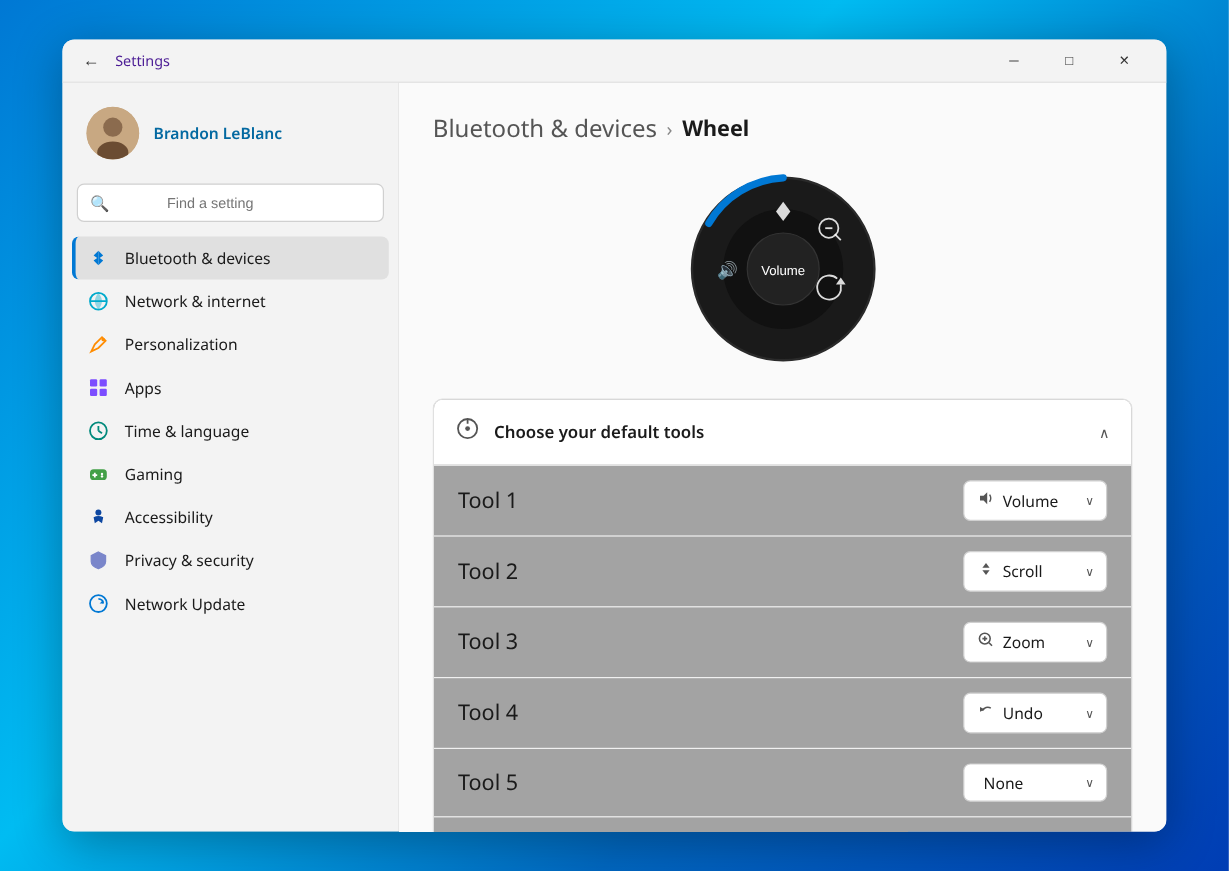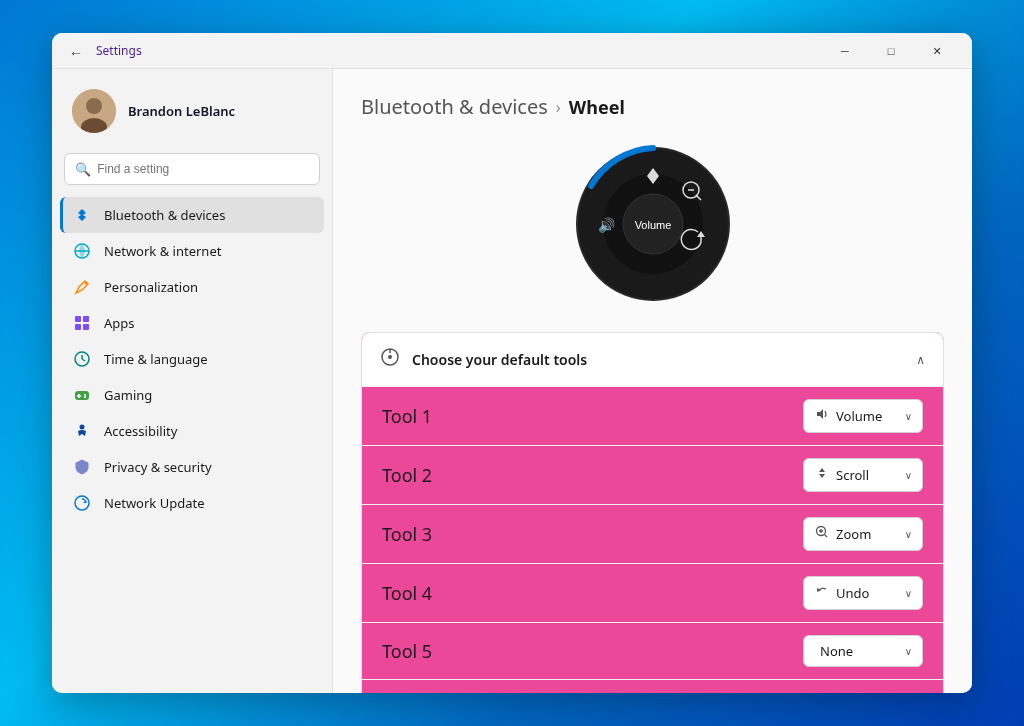--- a/index.html
+++ b/index.html
@@ -87,39 +87,40 @@
       background: #c8a882;
       overflow: hidden;
       flex-shrink: 0;
       display: flex; align-items: center; justify-content: center;
       font-size: 22px;
     }
     .user-name {
       margin-left: 12px;
       font-size: 13px;
       font-weight: 600;
-      color: #0f172a;
+      color: #0369a1;
     }
     .search-box {
       display: flex;
       align-items: center;
       background: white;
       border: 1px solid #d0d0d0;
       border-radius: 6px;
       padding: 6px 10px;
       margin: 0 4px 12px 4px;
       gap: 6px;
     }
     .search-box input {
       border: none;
       outline: none;
       background: transparent;
       font-size: 12px;
       color: #737373;
       flex: 1;
+      margin-left: 42px;
     }
     .search-icon { color: #666; font-size: 13px; }
     .nav-item {
       display: flex;
       align-items: center;
       padding: 8px 12px;
       border-radius: 6px;
       cursor: pointer;
       font-size: 13px;
       color: #1a1a1a;
@@ -165,21 +166,21 @@
       display: flex;
       justify-content: center;
       margin-bottom: 28px;
     }
     .wheel-visual {
       width: 160px;
       height: 160px;
       position: relative;
     }
     .section-card {
-      background: #ec4899;
+      background: #a3a3a3;
       border-radius: 8px;
       border: 1px solid #e0e0e0;
       overflow: hidden;
       margin-bottom: 16px;
     }
     .section-header {
       display: flex;
       align-items: center;
       padding: 14px 18px;
       cursor: pointer;

